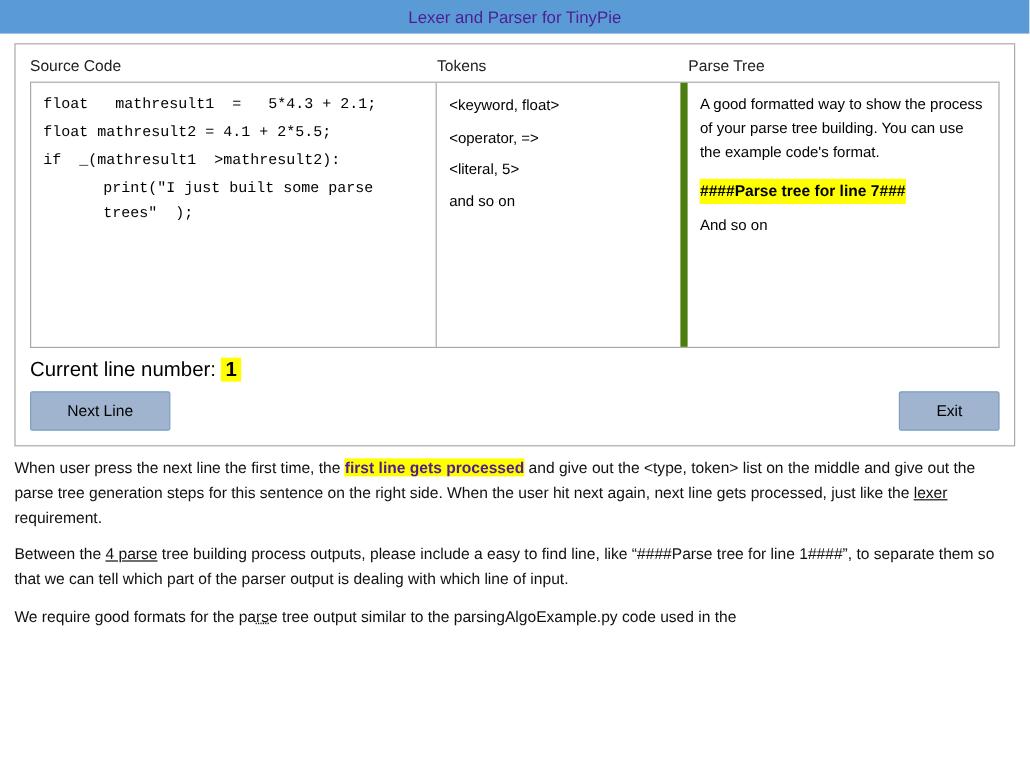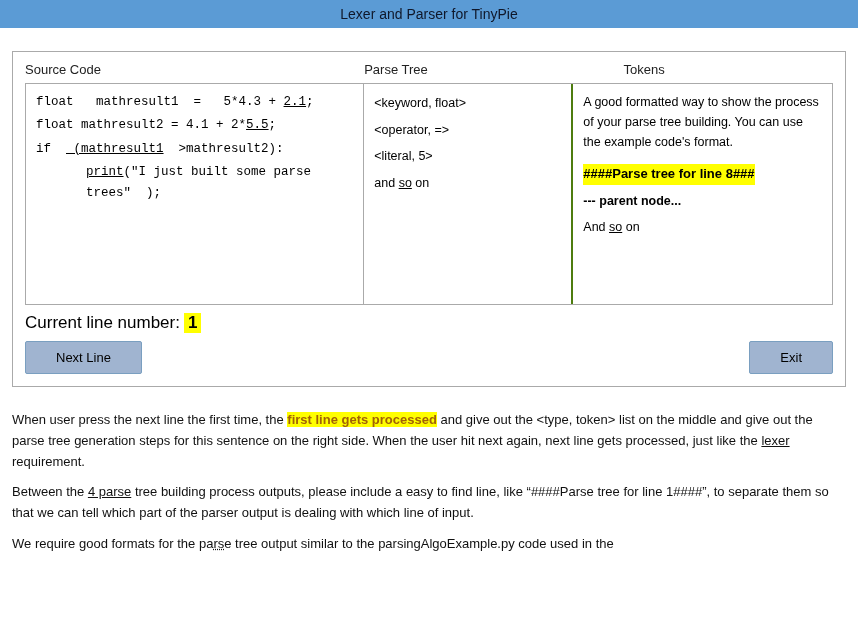--- a/index.html
+++ b/index.html
@@ -1,29 +1,29 @@
 <!DOCTYPE html>
 <html><head>
   <meta charset="utf-8">
   <style>
     * { box-sizing: border-box; margin: 0; padding: 0; }
     body { font-family: Arial, sans-serif; font-size: 13px; background: #fff; width: 858px; }
 
     .title-bar {
       background: #5b9bd5;
-      color: #0f172a;
+      color: #4c1d95;
       text-align: center;
       padding: 6px 0;
       font-size: 14px;
       font-weight: normal;
     }
 
     .main-panel {
       border: 1px solid #aaa;
-      margin: 23px 12px;
+      margin: 8px 12px;
       padding: 10px 12px 12px 12px;
       background: #fff;
     }
 
     .columns-header {
       display: flex;
       margin-bottom: 6px;
     }
     .col-header {
       font-size: 13px;
@@ -44,36 +44,36 @@
       padding: 8px 10px;
       font-family: 'Courier New', monospace;
       font-size: 12.5px;
       line-height: 1.7;
       vertical-align: top;
       min-height: 220px;
     }
 
     .col-tokens {
       width: 210px;
-      border-right: 2px solid #4d7c0f;
+      border-right: 6px solid #4d7c0f;
       padding: 8px 10px;
       font-size: 12.5px;
       line-height: 1.8;
       min-height: 220px;
     }
 
     .col-parse {
       width: 260px;
       padding: 8px 10px;
       font-size: 12.5px;
       line-height: 1.6;
       min-height: 220px;
     }
 
-    .underline { text-decoration: underline; }
+    .underline { }
 
     .parse-header-line {
       background: yellow;
       font-weight: bold;
       font-size: 13px;
       color: #000;
       display: inline-block;
       margin: 4px 0 2px 0;
     }
 
@@ -114,43 +114,43 @@
       color: #111;
     }
 
     .description-area p {
       margin-bottom: 10px;
     }
 
     .highlight-bold-yellow {
       background: yellow;
       font-weight: bold;
-      color: #a16207;
+      color: #4c1d95;
     }
 
     .underline-text { text-decoration: underline; }
 
     .source-line { margin-bottom: 2px; }
     .indent { padding-left: 50px; }
 
     .token-item { margin-bottom: 4px; }
   </style>
 </head>
 <body>
 
 <div class="title-bar">
   <span>Lexer and Parser for TinyPie</span>
 </div>
 
 <div class="main-panel">
 
   <div class="columns-header">
     <div class="col-header col-header-source">Source Code</div>
+    <div class="col-header col-header-tokens">Tokens</div>
     <div class="col-header col-header-parse">Parse Tree</div>
-    <div class="col-header col-header-tokens">Tokens</div>
   </div>
 
   <div class="columns-body">
 
     <div class="col-source">
       <div class="source-line">
         float&nbsp;&nbsp; mathresult1 &nbsp;= &nbsp; 5*4.3 + <span class="underline">2.1</span>;
       </div>
       <div class="source-line">
         float mathresult2 = 4.1 + 2*<span class="underline">5.5</span>;
@@ -168,24 +168,21 @@
       <div class="token-item">&lt;operator, =&gt;</div>
       <div class="token-item">&lt;literal, 5&gt;</div>
       <div class="token-item">and <span class="underline">so</span> on</div>
     </div>
 
     <div class="col-parse">
       <div style="margin-bottom:8px;">
         A good formatted way to show the process of your parse tree building. You can use the example code's format.
       </div>
       <div>
-        <span class="parse-header-line">####Parse tree for line 8###</span>
-      </div>
-      <div style="margin: 4px 0;">
-        <strong>--- parent node...</strong>
+        <span class="parse-header-line">####Parse tree for line 7###</span>
       </div>
       <div style="margin-top:6px;">
         And <span class="underline">so</span> on
       </div>
     </div>
 
   </div>
 
   <div class="status-row">
     <span>Current line number:</span>

